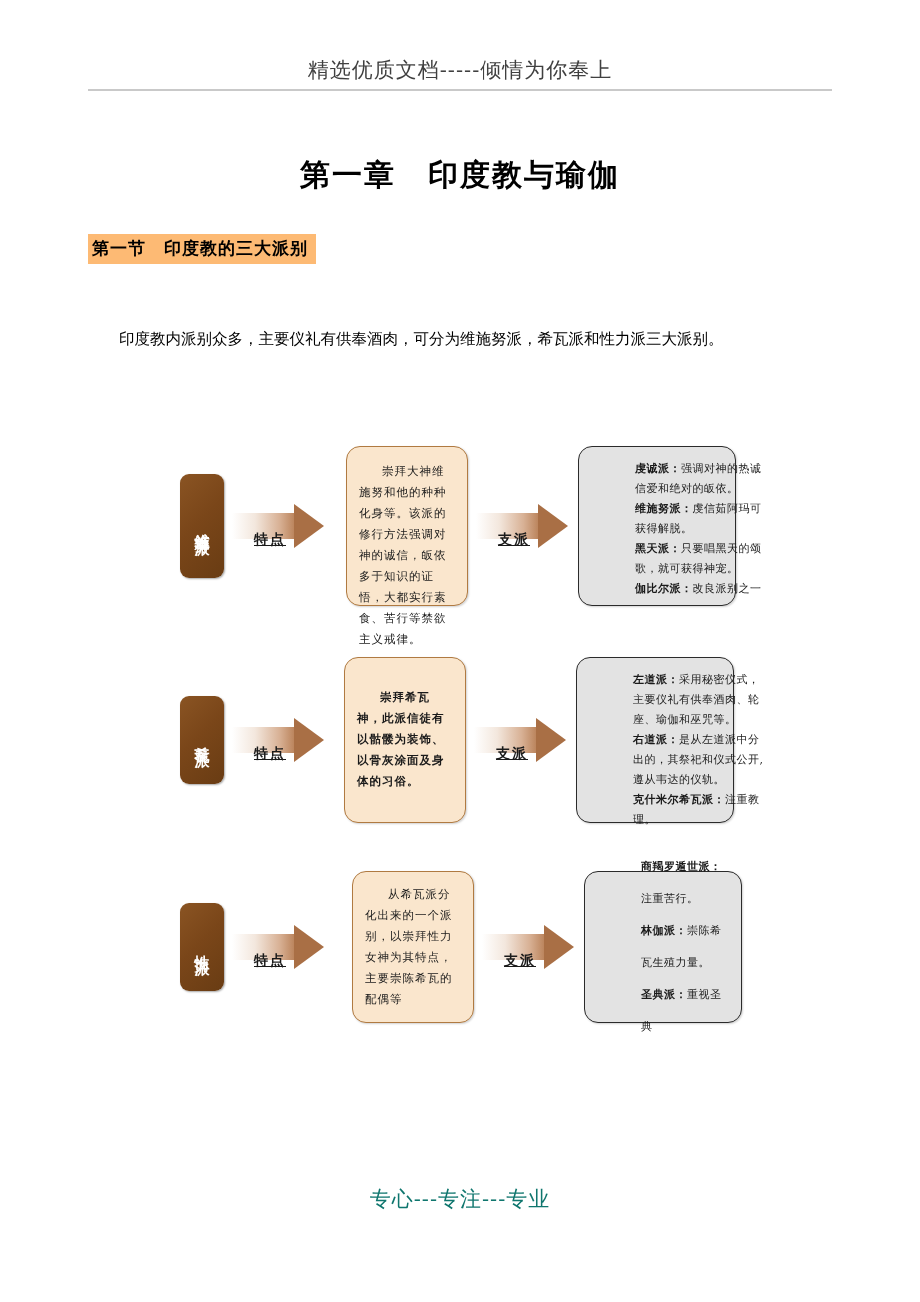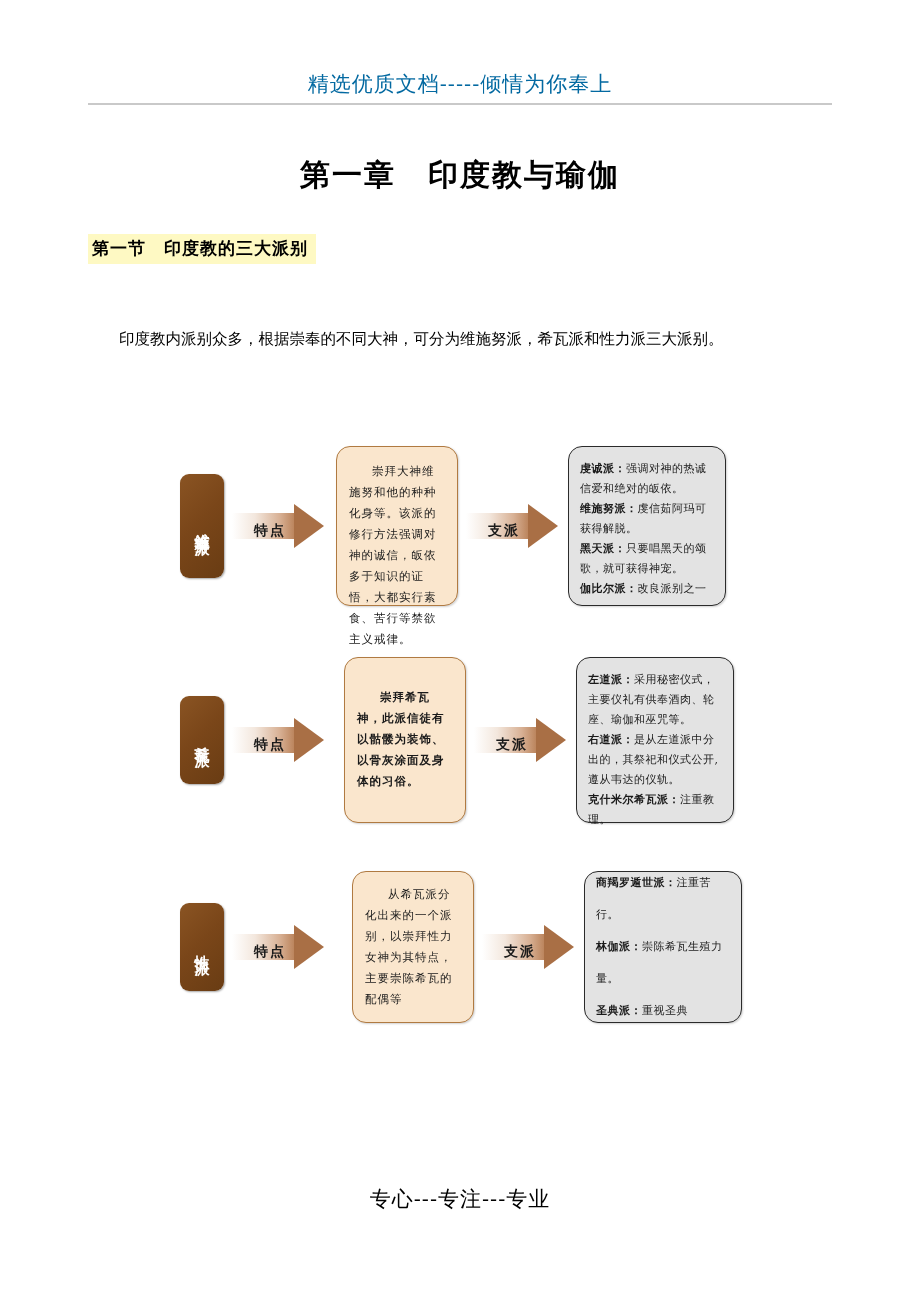--- a/index.html
+++ b/index.html
@@ -27,23 +27,22 @@
     position: absolute;
     top: 58px;
     left: 88px;
     width: 744px;
     text-align: center;
   }
   .doc-header .hdr-text {
     font-family: "DejaVu Serif", "Liberation Serif", serif;
     font-size: 21px;
     letter-spacing: 1px;
-    color: #0369a1;
+    color: #404040;
     line-height: 1.2;
-    margin-top: 14px;
   }
   .doc-header .hdr-rule {
     margin-top: 6px;
     border-top: 2px solid #c9c9c9;
     width: 100%;
     height: 0;
   }
 
   
   .chapter-title {
@@ -60,21 +59,21 @@
   }
 
   
   .section-heading-wrap {
     position: absolute;
     top: 234px;
     left: 88px;
   }
   .section-heading {
     display: inline-block;
-    background: #fef9c3;
+    background: #fdba74;
     font-family: "DejaVu Serif", "Liberation Serif", serif;
     font-size: 17px;
     font-weight: bold;
     letter-spacing: 1px;
     padding: 3px 8px 4px 4px;
     color: #000;
   }
 
   
   .body-para {
@@ -154,49 +153,50 @@
   .block-arrow .head {
     position: absolute;
     left: 62px; top: 0;
     width: 0; height: 0;
     border-top: 22px solid transparent;
     border-bottom: 22px solid transparent;
     border-left: 30px solid #a96f45;
   }
   .block-arrow .arrow-label {
     position: absolute;
-    left: 12px; top: 14px;
+    left: 12px; top: 23px;
     width: 52px;
     text-align: center;
     font-family: "DejaVu Sans", "Liberation Sans", sans-serif;
     font-size: 14px;
     font-weight: bold;
     letter-spacing: 2px;
     color: #1a1a1a;
     line-height: 24px;
     z-index: 2;
+    text-decoration: underline;
   }
 
   
   .feature-box {
     width: 122px;
     background: #fae6cd;
     border: 1.5px solid #b07a41;
     border-radius: 14px;
     padding: 14px 12px;
     font-family: "DejaVu Serif", "Liberation Serif", serif;
     font-size: 11.5px;
     line-height: 21px;
     letter-spacing: 1px;
     text-indent: 2em;
     color: #1a1a1a;
     flex: 0 0 auto;
     box-shadow: 1px 1px 2px rgba(0,0,0,.18);
   }
-  .feature-box.fb1 { height: 160px; margin-left: 8px; }
+  .feature-box.fb1 { height: 160px; margin-left: 18px; }
   .feature-box.fb2 { height: 166px; margin-left: 16px; display:flex; align-items:center;font-weight:bold; }
   .feature-box.fb3 { height: 152px; margin-left: 24px; display:flex; align-items:center; }
   .feature-box .fb-inner { width: 100%; }
 
   
   .subsect-box {
     width: 158px;
     background: #e3e3e3;
     border: 1.5px solid #2b2b2b;
     border-radius: 14px;
@@ -206,55 +206,55 @@
     line-height: 20px;
     letter-spacing: 0.5px;
     color: #1a1a1a;
     flex: 0 0 auto;
     margin-left: 6px;
     box-shadow: 1px 1px 2px rgba(0,0,0,.18);
   }
   .subsect-box.sb1 { height: 160px; }
   .subsect-box.sb2 { height: 166px; }
   .subsect-box.sb3 { height: 152px; display:flex; align-items:center;justify-content:flex-end; }
-  .subsect-box .sb-inner { width: 100%; }
+  .subsect-box .sb-inner { width: 100%; margin-left: 45px; }
   .subsect-box .sect-name { font-weight: bold; }
   .subsect-box .sect-item { margin: 0; }
   .subsect-box.sb3 .sect-item { line-height: 32px; }
 
   
   .doc-footer {
     position: absolute;
     top: 1185px;
     left: 88px;
     width: 744px;
     text-align: center;
     font-family: "DejaVu Serif", "Liberation Serif", serif;
     font-size: 21px;
     letter-spacing: 1px;
-    color: #000000;
+    color: #0f766e;
   }
 </style>
 </head>
 <body>
 
 <div class="page">
 
   <div class="doc-header">
     <div class="hdr-text">精选优质文档-----倾情为你奉上</div>
     <div class="hdr-rule"></div>
   </div>
 
   <div class="chapter-title">第一章　印度教与瑜伽</div>
 
   <div class="section-heading-wrap">
     <span class="section-heading">第一节　印度教的三大派别</span>
   </div>
 
-  <p class="body-para">印度教内派别众多，根据崇奉的不同大神，可分为维施努派，希瓦派和性力派三大派别。</p>
+  <p class="body-para">印度教内派别众多，主要仪礼有供奉酒肉，可分为维施努派，希瓦派和性力派三大派别。</p>
 
   <div class="diagram">
 
     <div class="diagram-row r1">
       <div class="label-pill tall">
         <span class="pill-text">维施努派</span>
       </div>
       <div class="block-arrow">
         <div class="shaft"></div>
         <div class="head"></div>

